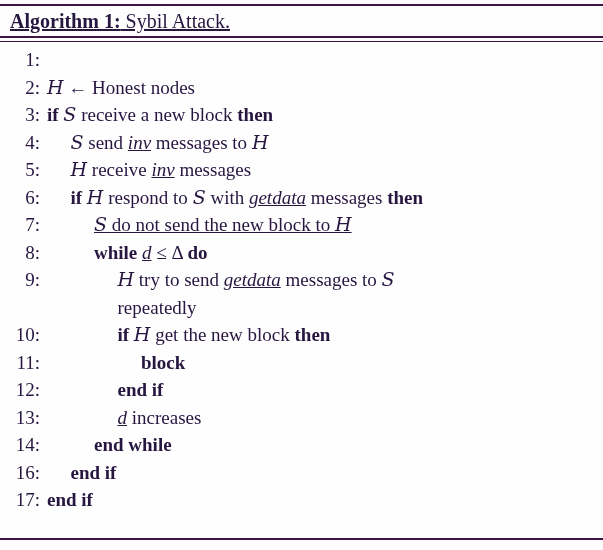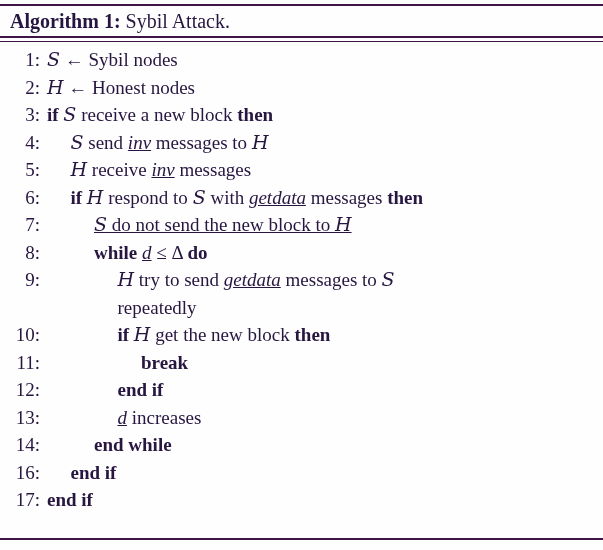--- a/index.html
+++ b/index.html
@@ -11,21 +11,21 @@
     color:var(--ink,#261640);
     overflow:hidden;
   }
   .rule{position:absolute;left:0;right:0;background:var(--rule,#3e1545);}
   .rule-top{top:4px;height:2px;}
   .rule-mid-thick{top:36px;height:2px;}
   .rule-mid-thin{top:41px;height:1px;}
   .rule-bottom{top:538px;height:2px;}
   .title{
     position:absolute;top:9px;left:10px;right:8px;
-    font-size:20px;line-height:24px;white-space:pre-wrap;
+    font-size:20px;line-height:24px;white-space:pre-wrap;text-decoration:underline;
   }
   .title .b{font-weight:bold;}
   .body{position:absolute;top:46px;left:0;right:4px;}
   .row{display:flex;font-size:19px;line-height:27.5px;}
   .num{flex:0 0 40px;width:40px;text-align:right;white-space:pre;}
   .txt{white-space:pre-wrap;}
   .b{font-weight:bold;}
   .it{font-style:italic;text-decoration:underline;}
   .cal{font-style:italic;font-family:"DejaVu Serif",serif;}
 </style>
@@ -33,21 +33,20 @@
 <body>
 
 <div class="algo" style="--ink: #261640; --rule: #3e1545; --paper: #fffefe;">
   <div class="rule rule-top"></div>
   <div class="title"><span class="b">Algorithm 1:</span><span> Sybil Attack.</span></div>
   <div class="rule rule-mid-thick"></div>
   <div class="rule rule-mid-thin"></div>
   <div class="body">
       <div class="row">
         <span class="num">1:</span>
-        <span class="txt" style="padding-left: 7px;"><span class="cal">S</span><span> ← Sybil nodes</span></span>
       </div>
       <div class="row">
         <span class="num">2:</span>
         <span class="txt" style="padding-left: 7px;"><span class="cal">H</span><span> ← Honest nodes</span></span>
       </div>
       <div class="row">
         <span class="num">3:</span>
         <span class="txt" style="padding-left: 7px;"><span class="b">if </span><span class="cal">S</span><span> receive a new block </span><span class="b">then</span></span>
       </div>
       <div class="row">
@@ -77,21 +76,21 @@
       <div class="row">
         <span class="num"></span>
         <span class="txt" style="padding-left: 77.5px;"><span>repeatedly</span></span>
       </div>
       <div class="row">
         <span class="num">10:</span>
         <span class="txt" style="padding-left: 77.5px;"><span class="b">if </span><span class="cal">H</span><span> get the new block </span><span class="b">then</span></span>
       </div>
       <div class="row">
         <span class="num">11:</span>
-        <span class="txt" style="padding-left: 101px;"><span class="b">break</span></span>
+        <span class="txt" style="padding-left: 101px;"><span class="b">block</span></span>
       </div>
       <div class="row">
         <span class="num">12:</span>
         <span class="txt" style="padding-left: 77.5px;"><span class="b">end if</span></span>
       </div>
       <div class="row">
         <span class="num">13:</span>
         <span class="txt" style="padding-left: 77.5px;"><span class="it">d</span><span> increases</span></span>
       </div>
       <div class="row">

